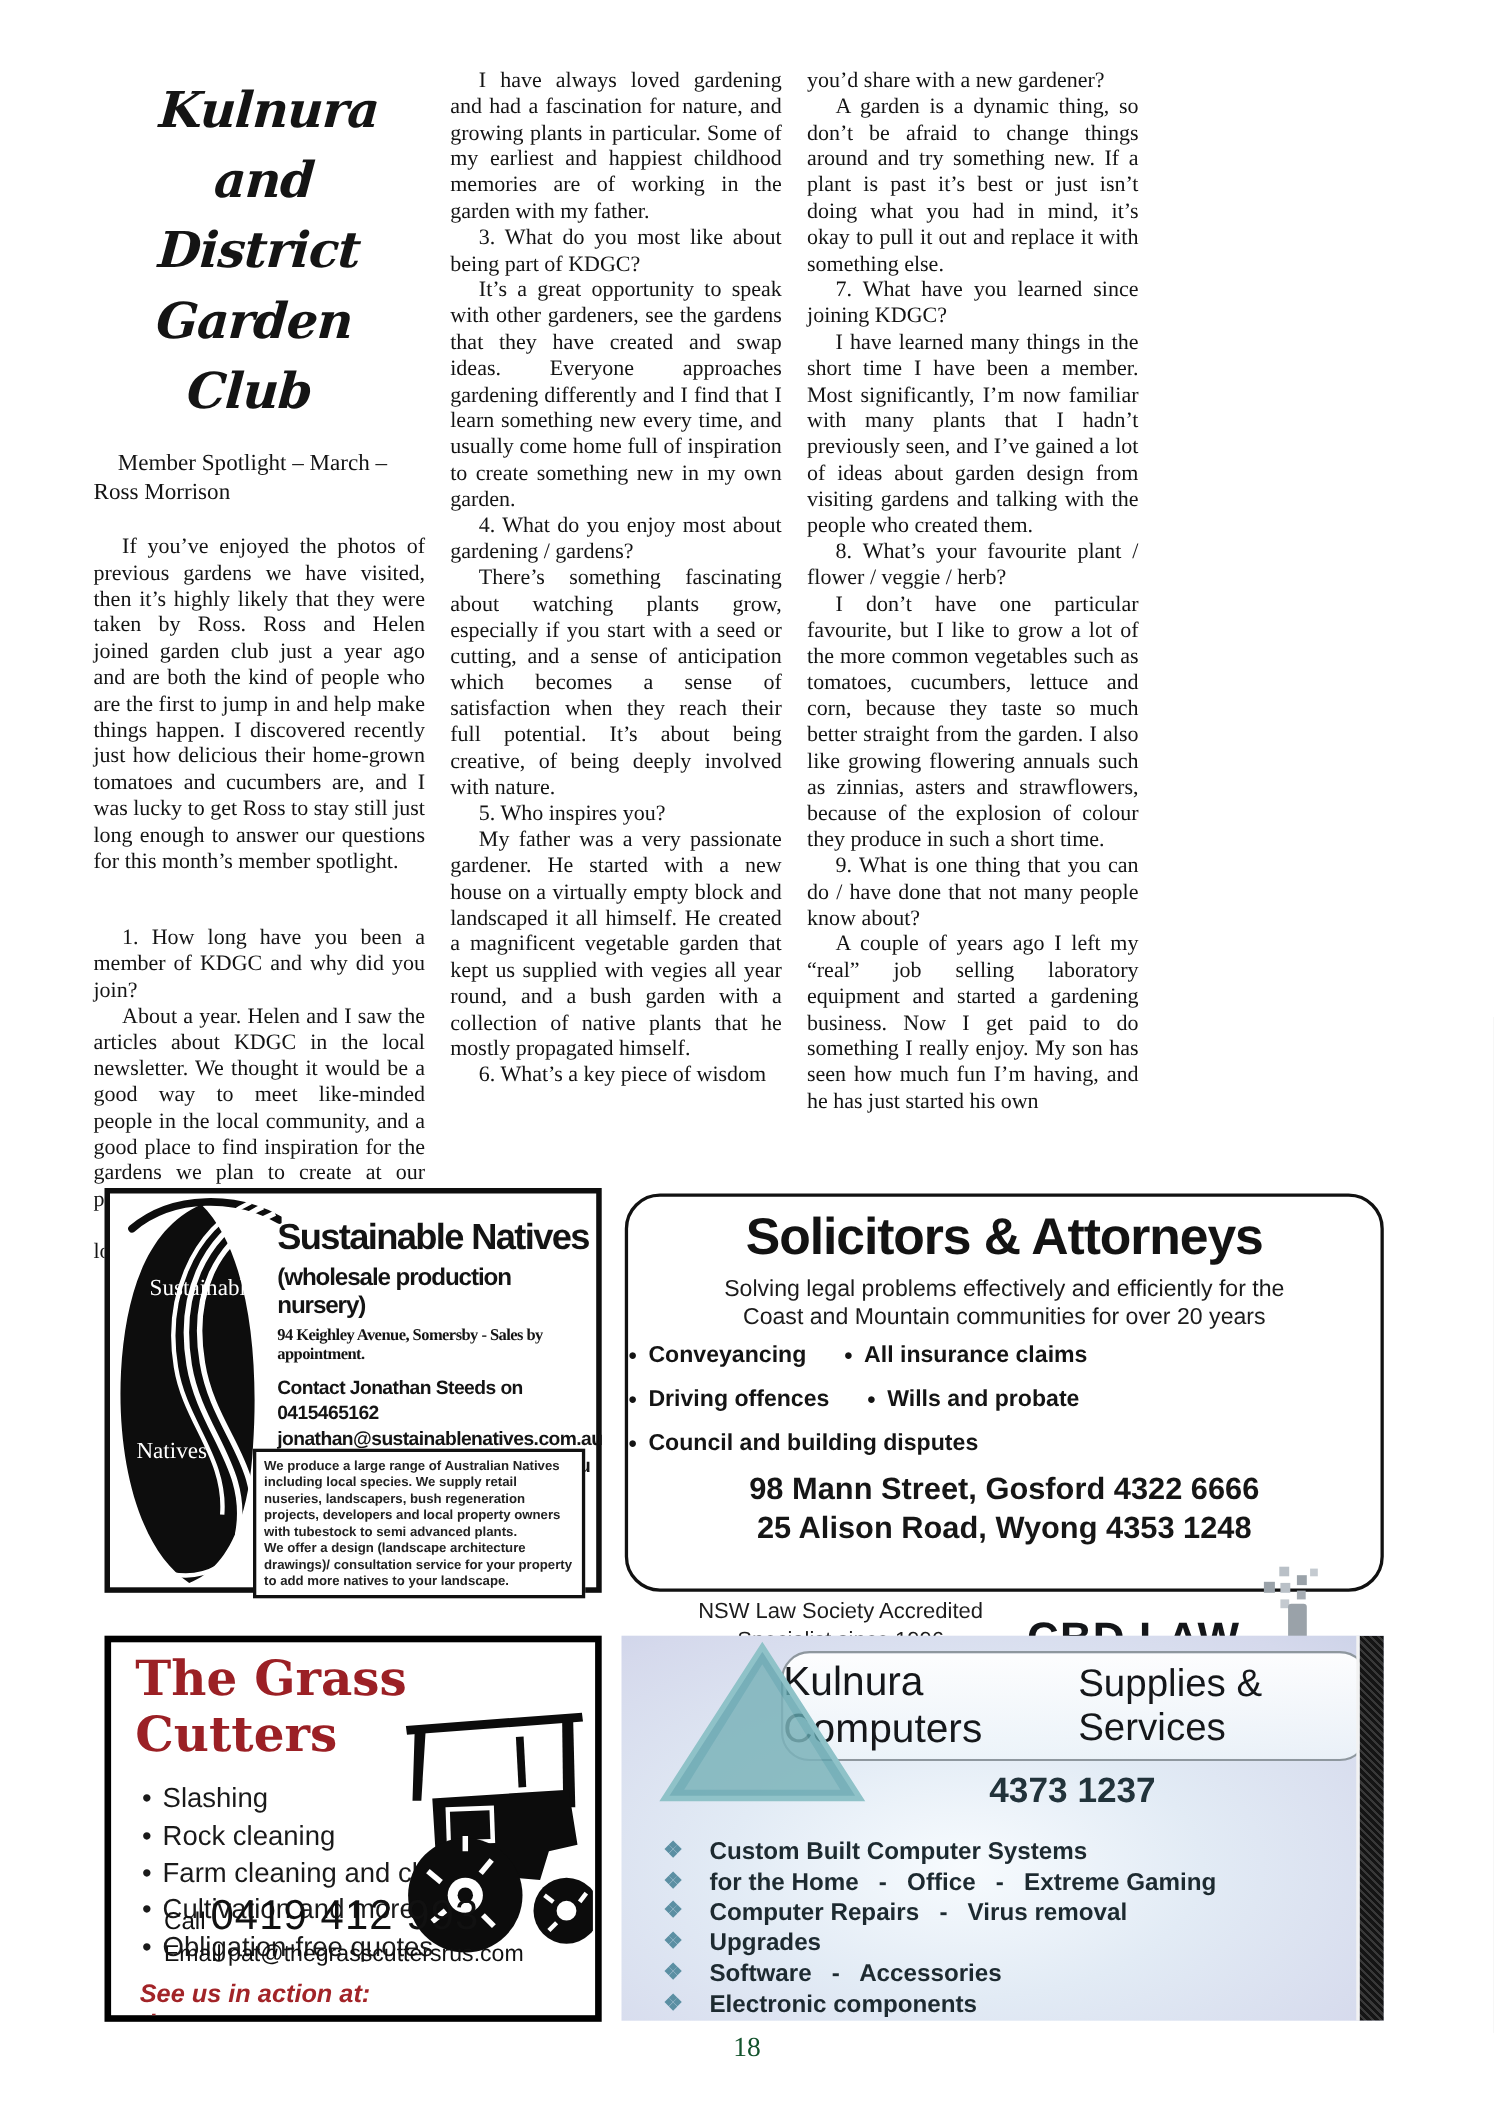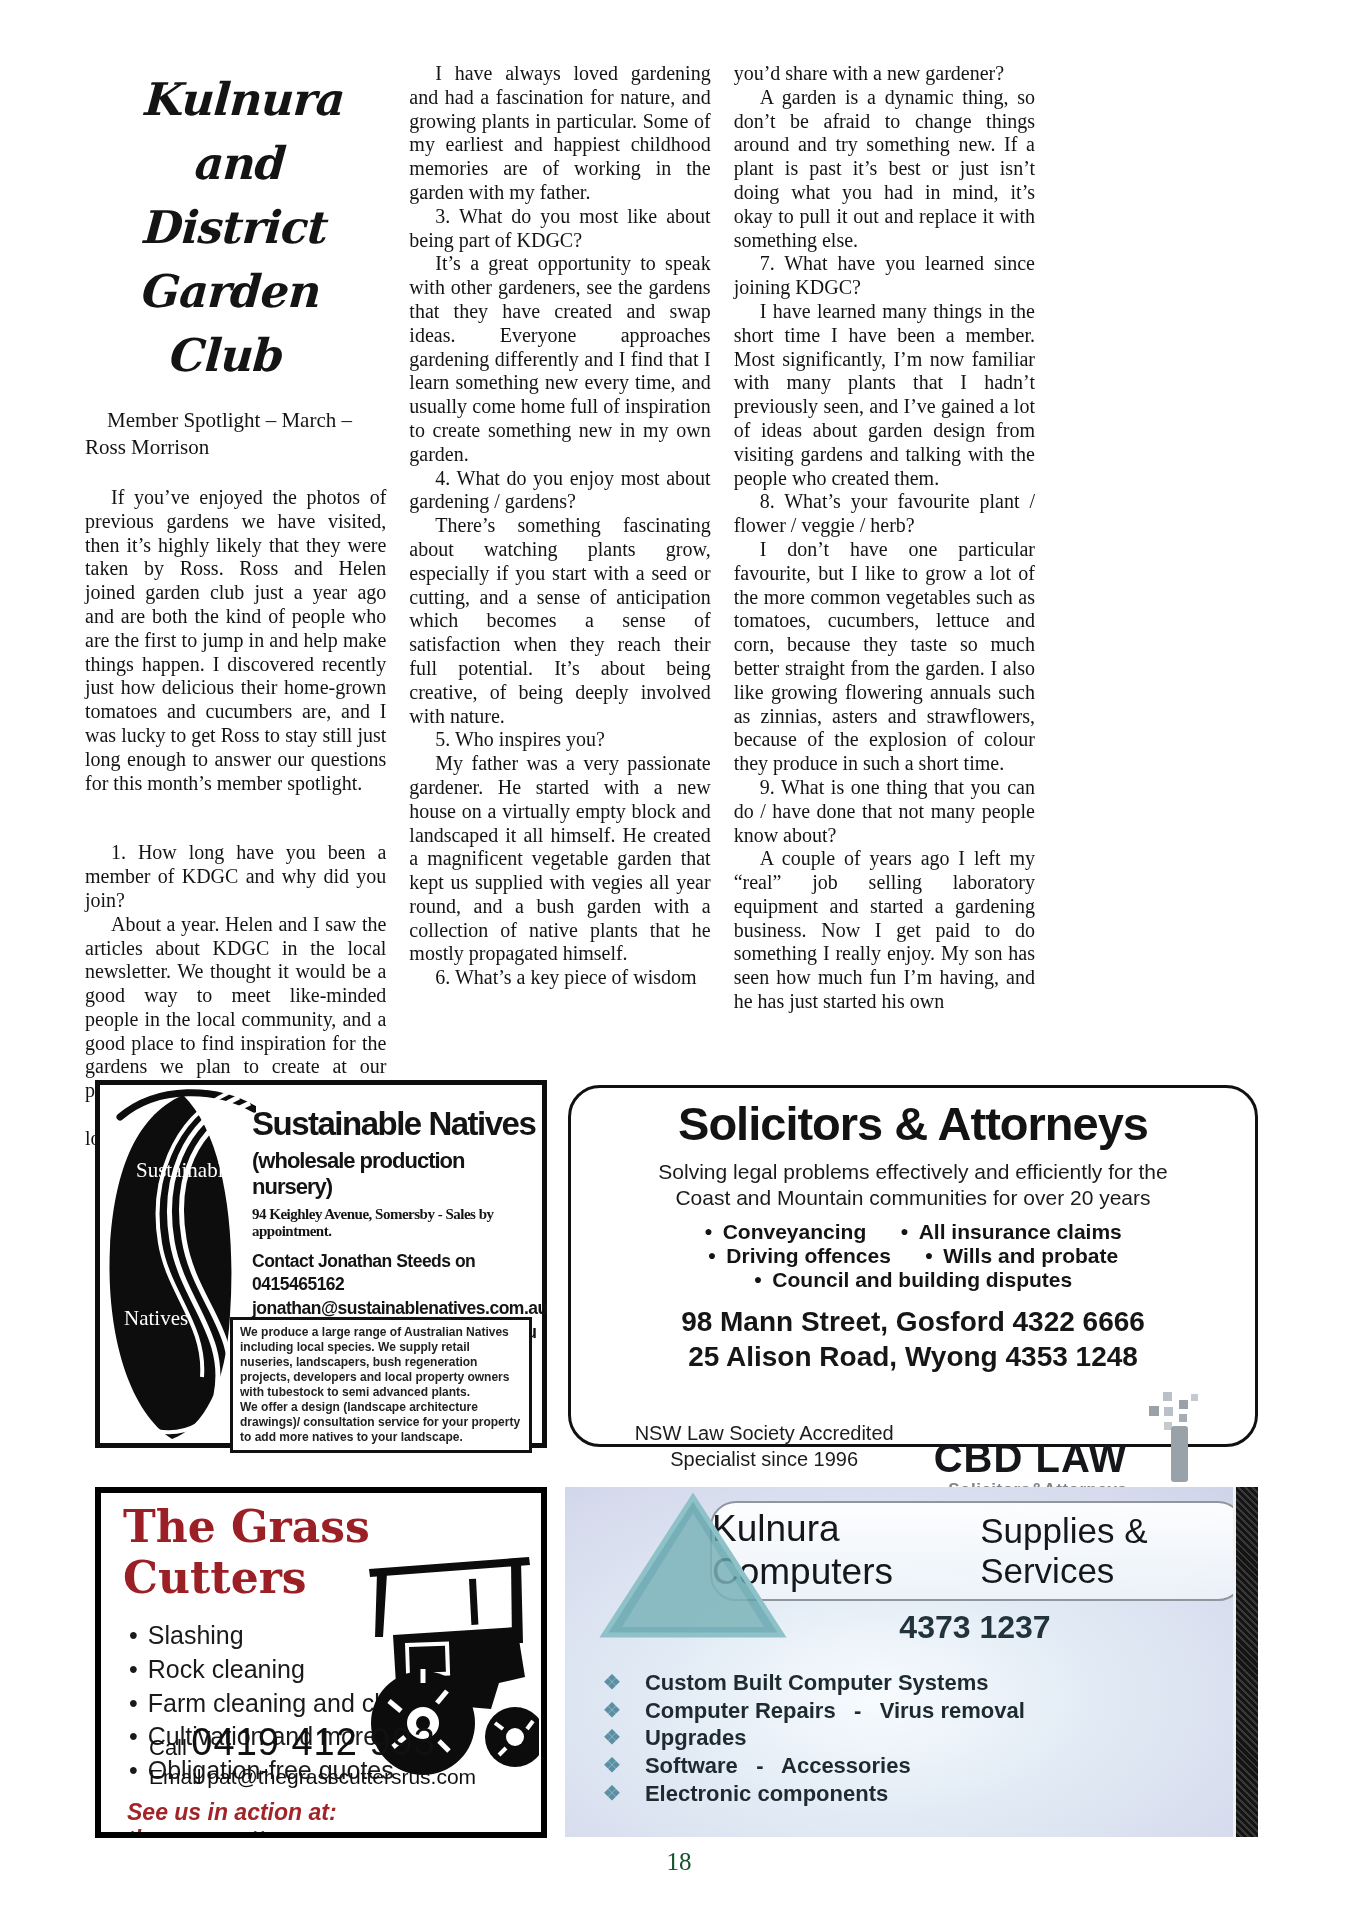--- a/index.html
+++ b/index.html
@@ -33,21 +33,21 @@
   .sn-box{position:absolute;left:130px;top:232px;width:302px;box-sizing:border-box;border:3px solid #111;
           background:#fff;padding:5px 7px;font-family:"Liberation Sans",sans-serif;
           font-size:12px;font-weight:bold;line-height:1.25;color:#222;}
   .sn-box p{margin:0;}
 
   
   .sol{left:568px;top:1085px;width:690px;height:362px;border:3px solid #111;border-radius:32px;
        font-family:"Liberation Sans",sans-serif;text-align:center;padding-top:8px;}
   .sol-headline{font-size:47px;font-weight:900;letter-spacing:-1px;color:#131313;}
   .sol-tagline{font-size:21px;line-height:1.22;margin:8px auto 10px auto;width:560px;color:#1b1b1b;}
-  .sol-bullets{display:flex;flex-direction:column;gap:0;align-items:center;font-weight:bold;font-size:21px;}
+  .sol-bullets{display:flex;flex-direction:column;gap:16px;align-items:flex-start;font-weight:bold;font-size:21px;}
   .sol-row{display:flex;gap:34px;justify-content:center;}
   .sol-b{display:flex;align-items:center;gap:10px;}
   .sol-b::before{content:"●";font-size:14px;position:relative;top:-1px;}
   .sol-addr{font-size:28px;font-weight:bold;line-height:1.25;margin-top:12px;color:#161616;}
   .sol-bottom{display:flex;justify-content:center;align-items:center;padding:18px 34px 0 44px;gap:40px;}
   .sol-accred{font-size:20px;line-height:1.3;text-align:center;color:#1c1c1c;}
   .cbd{display:flex;align-items:flex-start;gap:8px;}
   .cbd-textwrap{text-align:right;margin-top:10px;}
   .cbd-name{font-size:40px;font-weight:900;letter-spacing:1px;color:#141619;line-height:1;margin-top:36px;}
   .cbd-sub{font-size:17px;color:#7f868d;font-weight:bold;letter-spacing:0.5px;margin-top:2px;}
@@ -251,20 +251,21 @@
       <div class="kc-name1">Kulnura Computers</div>
       <div class="kc-name2">Supplies &amp; Services</div>
     </div>
     <svg class="kc-tri" viewBox="0 0 190 150" xmlns="http://www.w3.org/2000/svg">
       <polygon points="95,6 184,144 6,144" fill="rgba(96,164,172,0.82)" stroke="#8fc2c8" stroke-width="5"></polygon>
       <polygon points="95,22 166,136 24,136" fill="rgba(255,255,255,0.14)"></polygon>
     </svg>
     <div class="kc-phone">4373 1237</div>
     <ul class="kc-list">
       <li>Custom Built Computer Systems</li>
+      <li>for the Home   -   Office   -   Extreme Gaming</li>
       <li>Computer Repairs   -   Virus removal</li>
       <li>Upgrades</li>
       <li>Software   -   Accessories</li>
       <li>Electronic components</li>
     </ul>
     <div class="kc-strip"></div>
   </div>
 
   <div class="page-number">18</div>
 </div>

